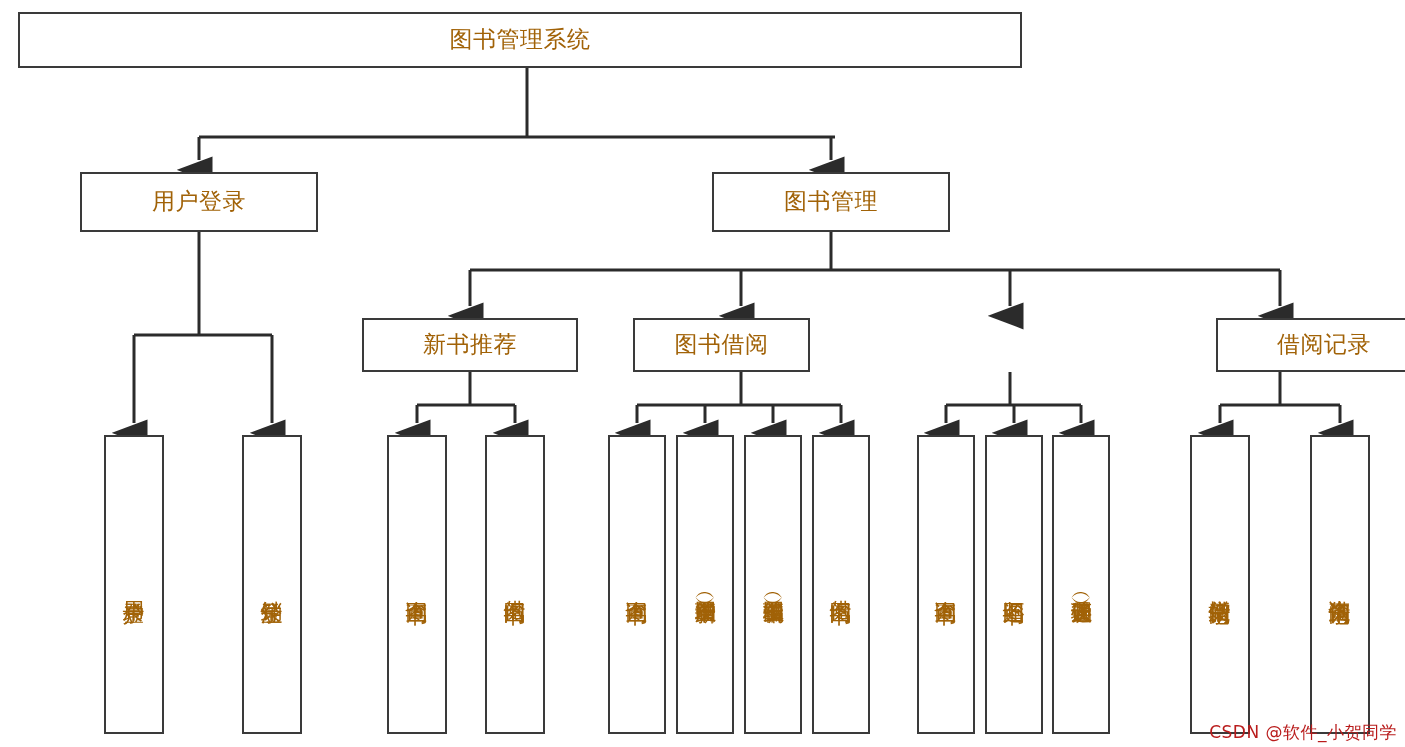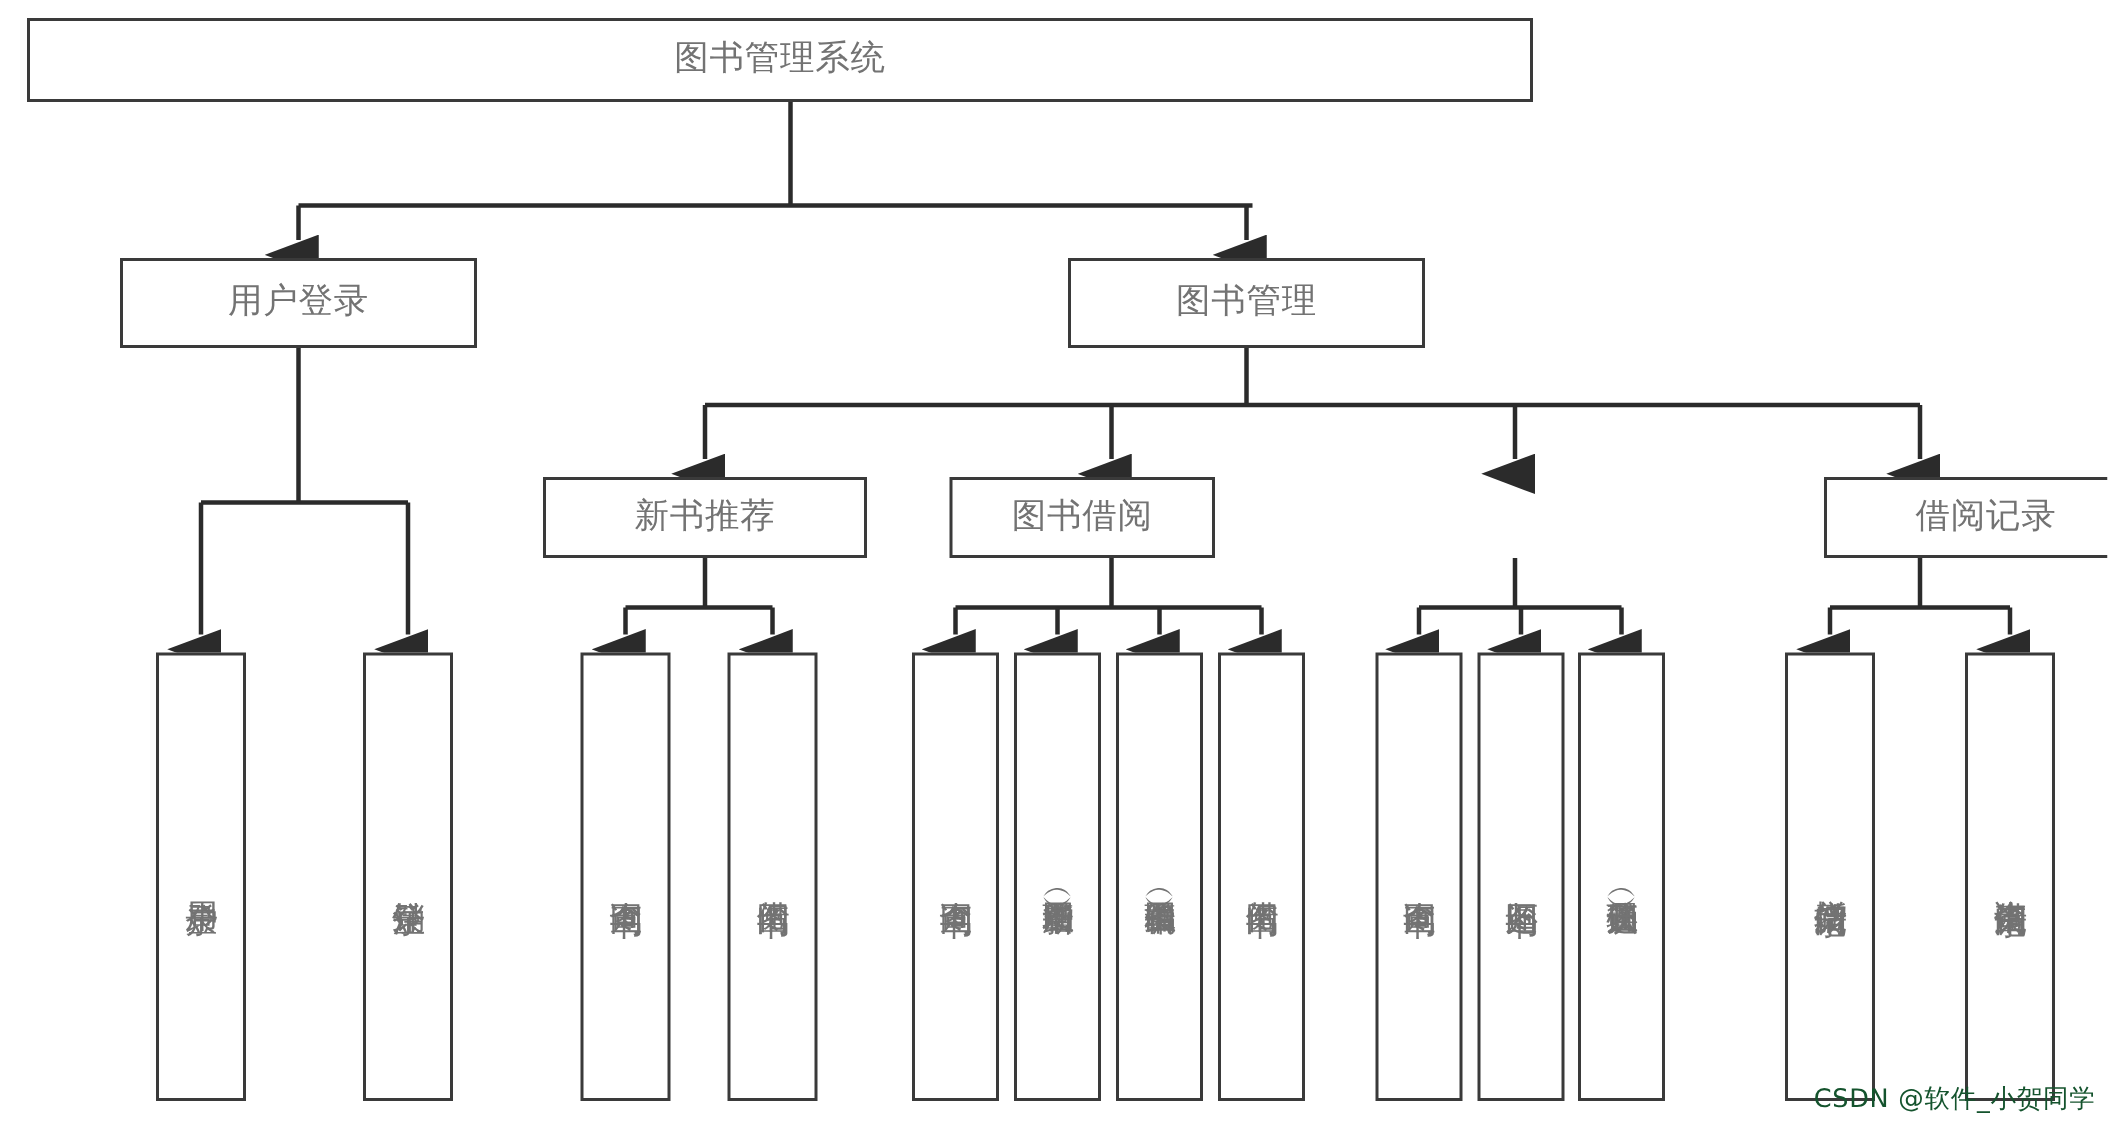--- a/index.html
+++ b/index.html
@@ -29,21 +29,21 @@
     position: absolute;
     box-sizing: border-box;
     background: #ffffff;
     border: 2px solid #3a3a3a;
     display: flex;
     align-items: center;
     justify-content: center;
     overflow: hidden;
   }
   .node .label {
-    color: #737373;
+    color: #a16207;
     text-align: center;
     line-height: 1.12;
   }
   .node.horiz .label {
     font-size: 23px;
     letter-spacing: 0.5px;
   }
   .node.vert {
     align-items: center;
     justify-content: center;
@@ -60,21 +60,21 @@
   .node.vert.tight .label {
     font-size: 21px;
     letter-spacing: 0px;
     line-height: 1.0;
   }
   .watermark {
     position: absolute;
     right: 8px;
     bottom: 3px;
     font-size: 17px;
-    color: #14532d;
+    color: #b91c1c;
     white-space: nowrap;
     letter-spacing: 0.5px;
   }
 </style>
 </head>
 <body>
 
 <div id="stage">
 
   <svg class="connectors" viewBox="0 0 1405 747">

